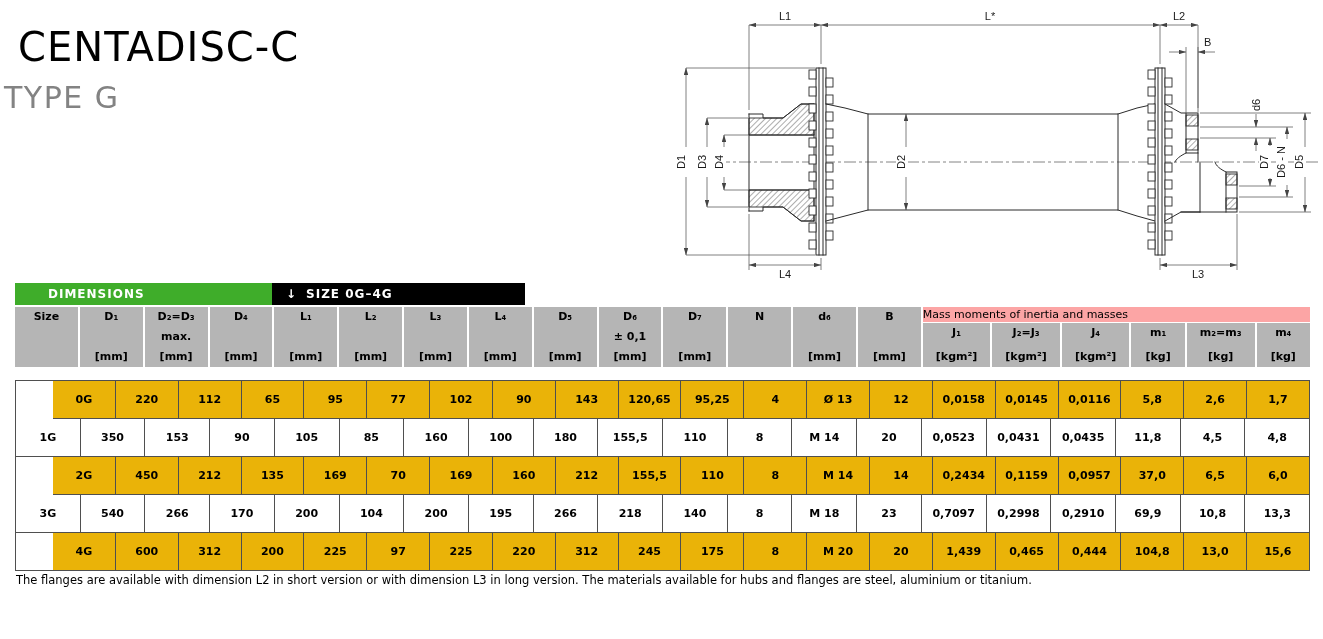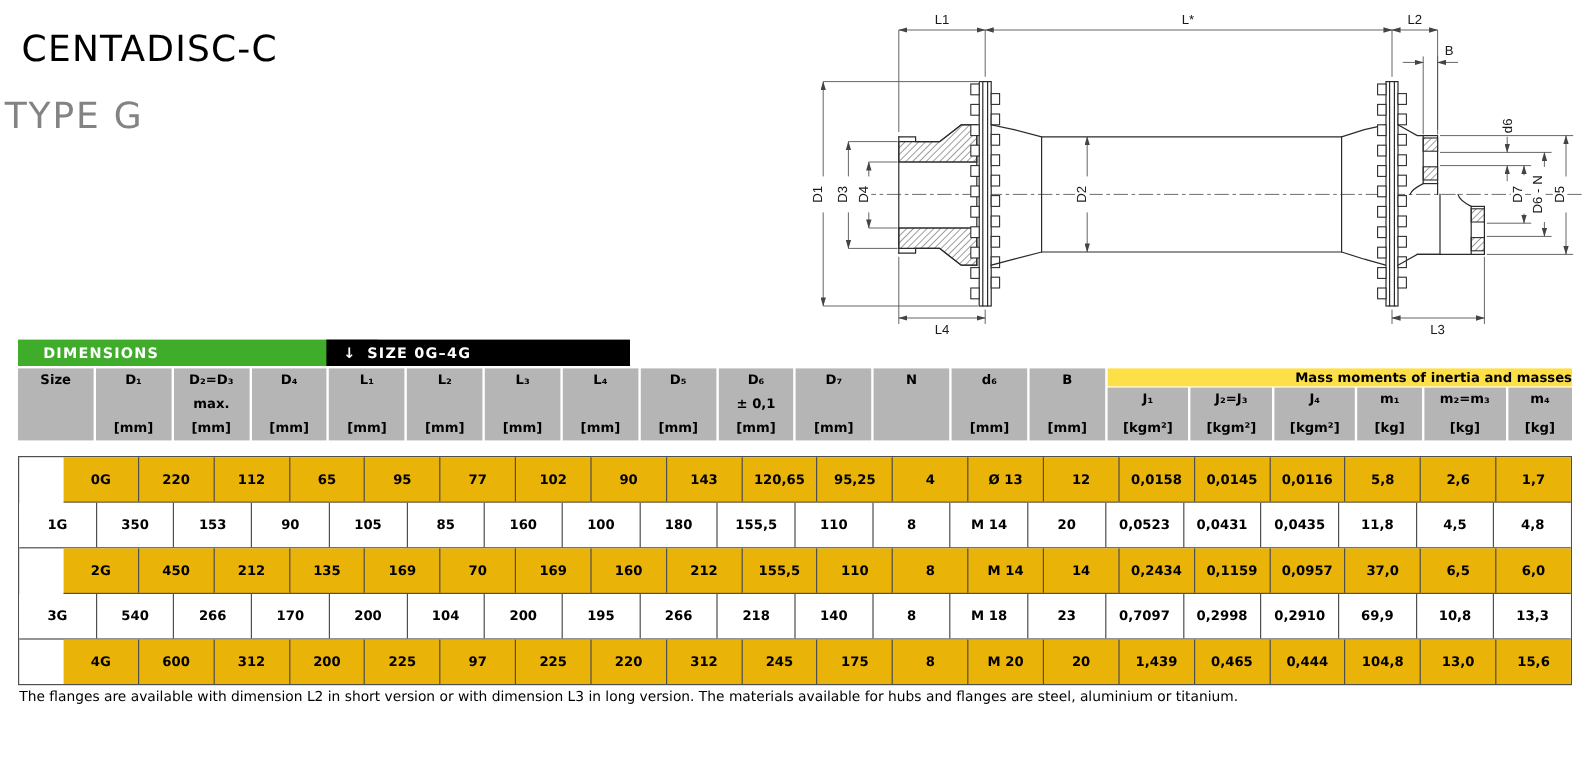--- a/index.html
+++ b/index.html
@@ -1,30 +1,30 @@
 <!DOCTYPE html>
 <html><head>
 <meta charset="utf-8">
 <style>
   html,body{margin:0;padding:0;background:#fff;}
   .page{position:relative;width:1323px;height:639px;background:#fff;overflow:hidden;
         font-family:"DejaVu Sans","Liberation Sans",sans-serif;color:#000;}
-  .title{position:absolute;left:18px;top:24px;font-size:30px;letter-spacing:1px;color:#000;}
+  .title{position:absolute;left:18px;top:24px;font-size:40px;letter-spacing:1px;color:#000;}
   .subtitle{position:absolute;left:4px;top:80px;font-size:30px;letter-spacing:1.5px;color:#838383;}
   .drawing{position:absolute;left:623px;top:0px;width:700px;height:285px;}
   .bar{position:absolute;top:283px;height:22px;box-sizing:border-box;color:#fff;
        font-size:12px;font-weight:bold;letter-spacing:1px;display:flex;align-items:center;}
-  .bar-green{left:15px;width:300px;background:#3FAD2A;padding-left:21px;}
+  .bar-green{left:15px;width:300px;background:#3FAD2A;padding-left:33px;}
   .bar-black{left:272px;width:253px;background:#000;padding-left:14px;gap:9px;}
   .thead{position:absolute;left:15px;top:307px;width:1295px;height:60px;display:flex;gap:2px;border-radius:10px;}
   .hcol{flex:1 1 0;background:#B5B5B5;display:flex;flex-direction:column;align-items:center;
         justify-content:space-between;box-sizing:border-box;padding:3px 0 4px;
         font-size:11px;font-weight:bold;line-height:13px;}
   .hgroup{flex:6.16 1 0;display:flex;flex-direction:column;}
-  .hgrouptitle{height:15px;background:#fde047;text-align:right;font-size:11px;font-weight:bold;
+  .hgrouptitle{height:15px;background:#fca5a5;text-align:left;font-size:11px;font-weight:normal;
         line-height:15px;margin-bottom:1px;}
   .hgrouprow{flex:1;display:flex;gap:2px;}
   .hcol2{flex:1 1 0;background:#B5B5B5;display:flex;flex-direction:column;align-items:center;
         justify-content:space-between;box-sizing:border-box;padding:3px 13px 4px;
         font-size:11px;font-weight:bold;line-height:13px;}
   .tbody{position:absolute;left:15px;top:380px;width:1295px;border:1px solid #4F4F4F;box-sizing:border-box;}
   .trow{display:flex;height:37px;}
   .trow:not(:last-child){border-bottom:1px solid #4F4F4F;}
   .trow.odd{background:#eab308;margin-left:37px;}
   .trow.even{background:#FFFFFF;}

